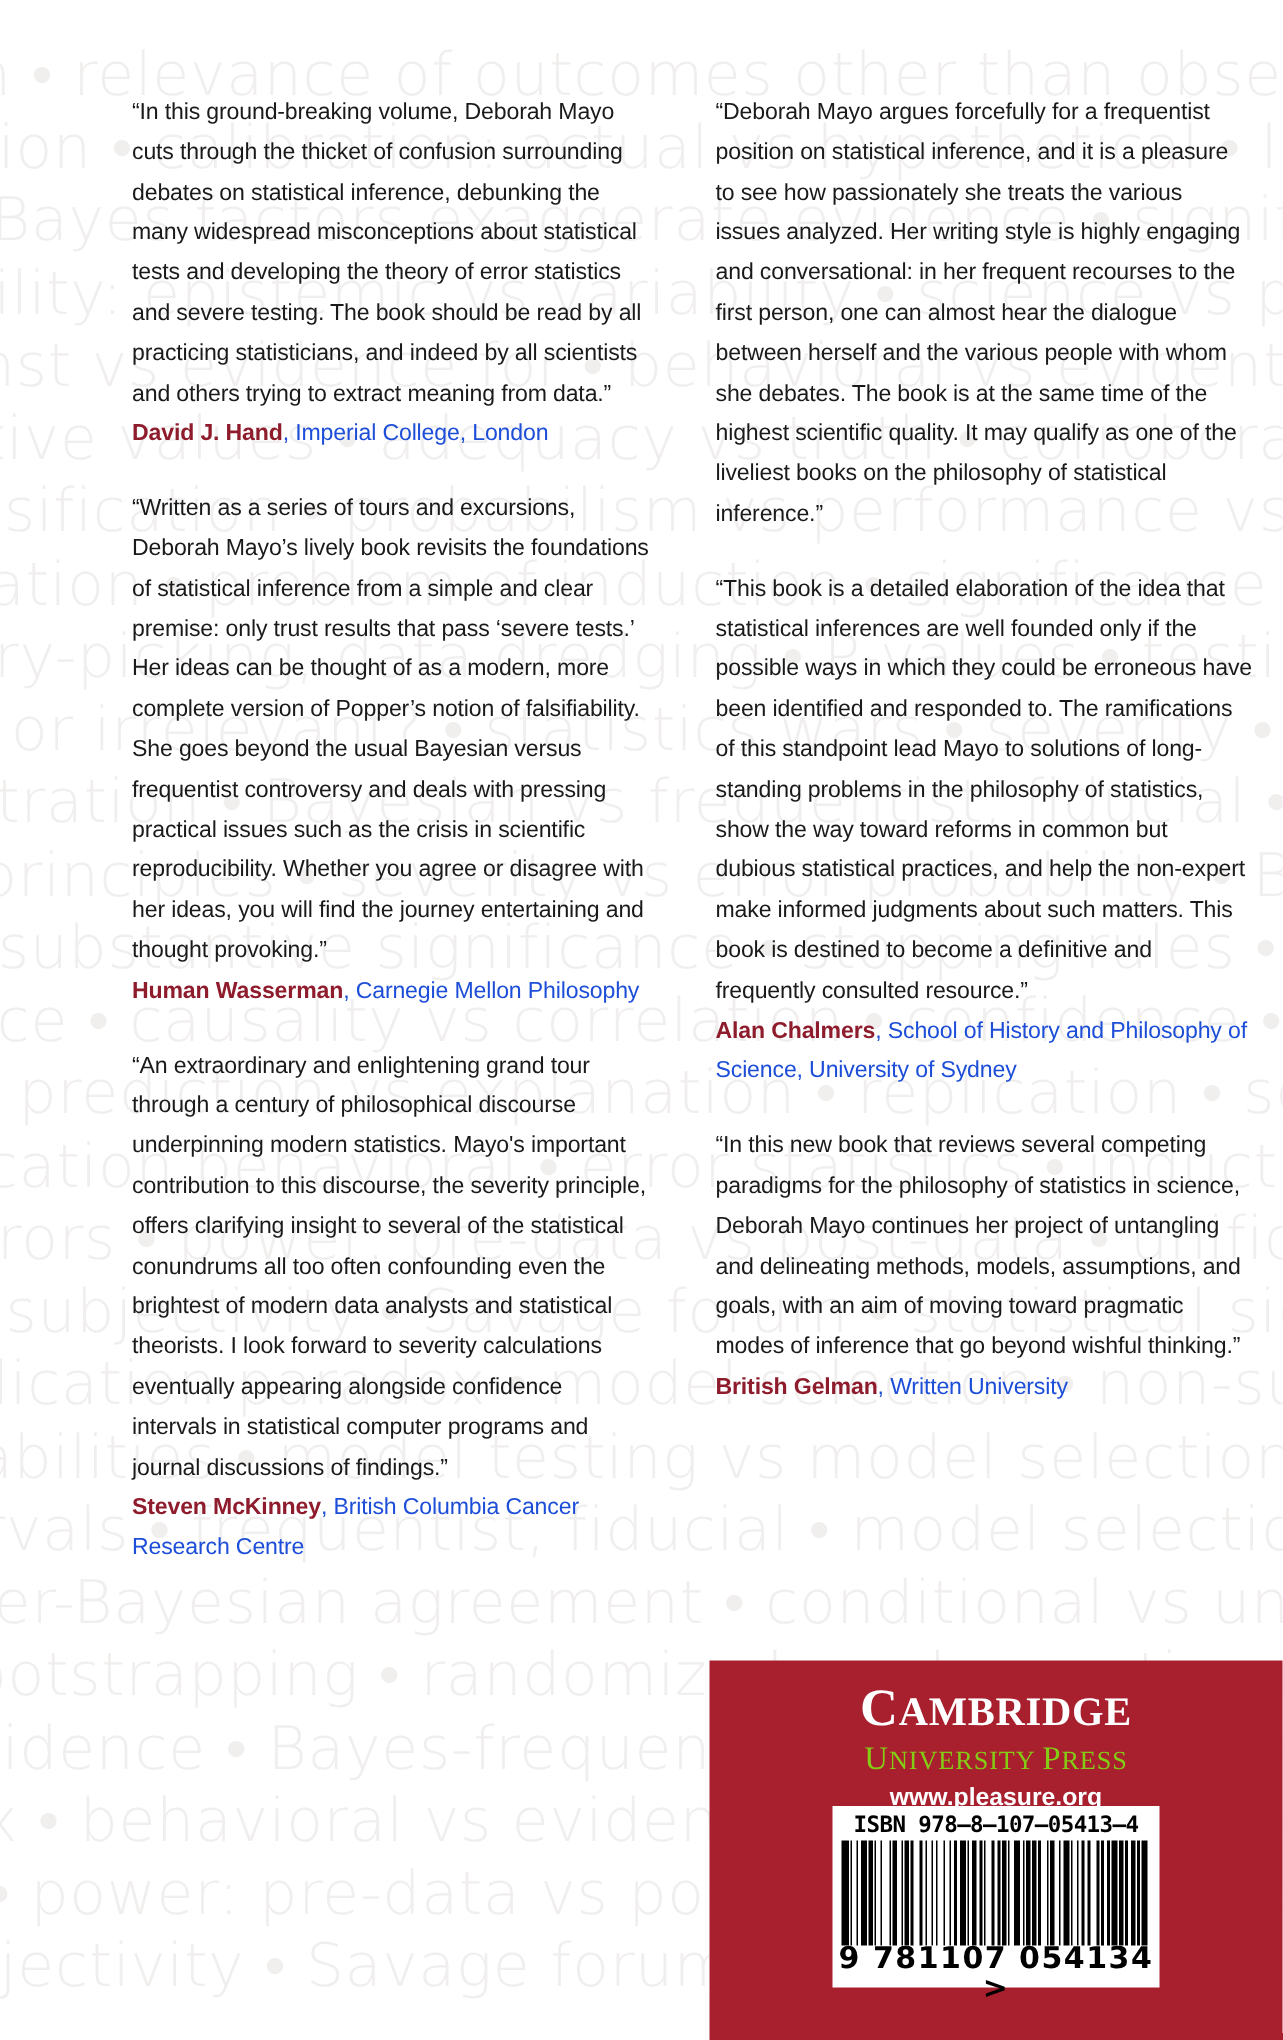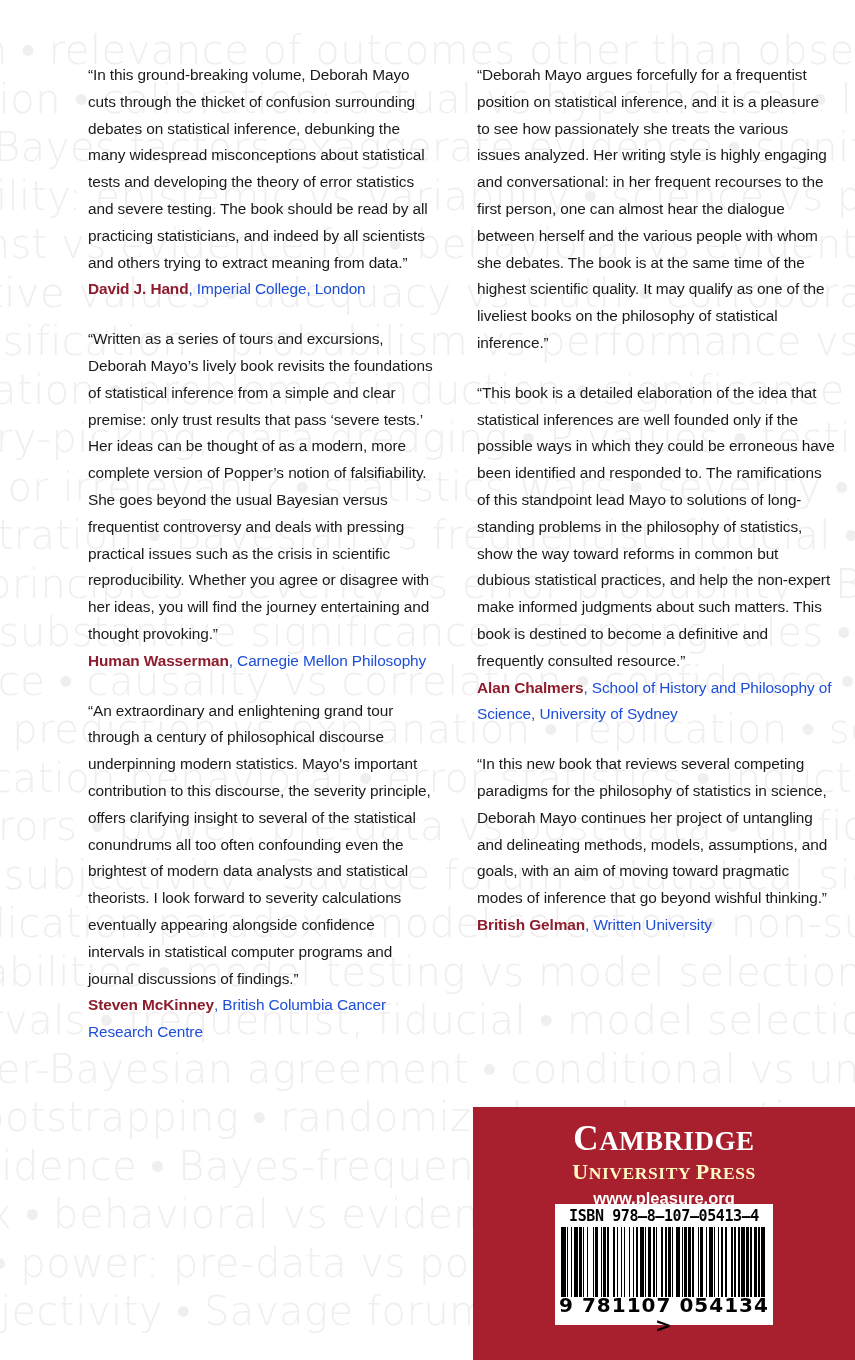--- a/index.html
+++ b/index.html
@@ -99,22 +99,22 @@
     font-size: 35px;
     letter-spacing: 0.5px;
     line-height: 1.05;
     display: block;
   }
   .cam-word .small {
     font-size: 27px;
   }
   .cam-word2 {
     font-family: "Liberation Serif", serif;
-    font-weight: bold;
-    color: #fef9c3;
+    font-weight: normal;
+    color: #84cc16;
     font-size: 22px;
     letter-spacing: 0.6px;
     line-height: 1.15;
     display: block;
     margin-top: 1px;
   }
   .cam-word2 .small { font-size: 17.5px; }
   .cam-url {
     font-family: "Liberation Sans", sans-serif;
     font-weight: bold;

